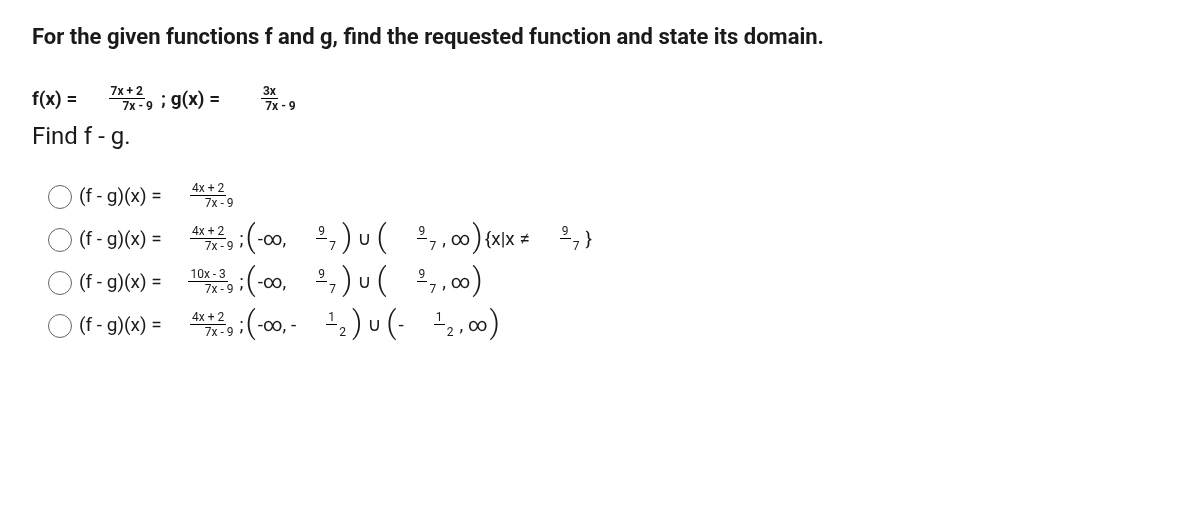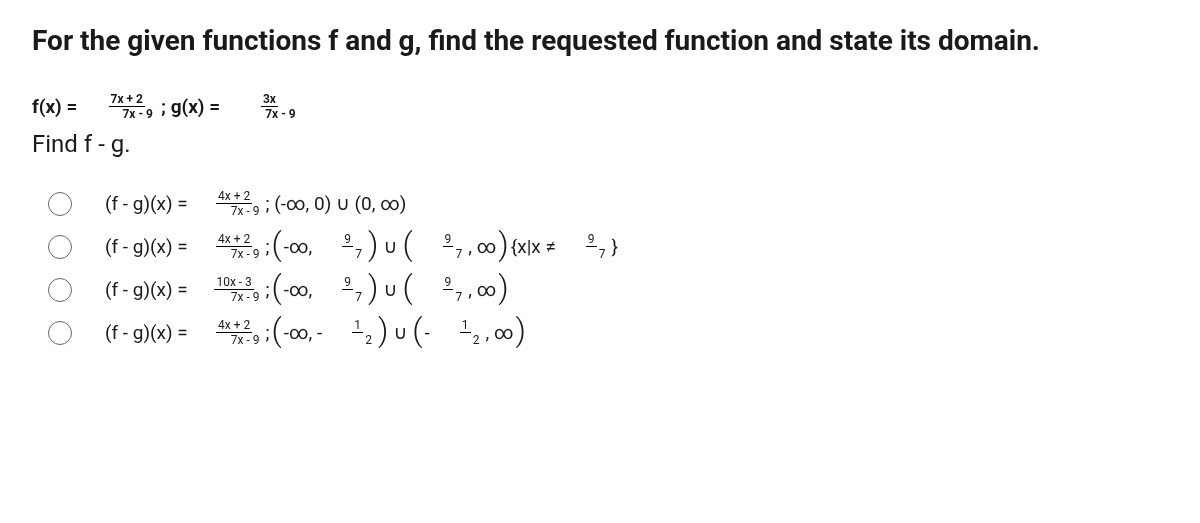--- a/index.html
+++ b/index.html
@@ -3,21 +3,21 @@
   <meta charset="utf-8">
   <style>
     body {
       font-family: -apple-system, BlinkMacSystemFont, "Segoe UI", Roboto, sans-serif;
       padding: 24px 32px;
       margin: 0;
       color: #1a1a1a;
       background: #fff;
     }
     .title {
-      font-size: 28px;
+      font-size: 22px;
       font-weight: 700;
       margin-bottom: 36px;
     }
     .definitions {
       font-size: 19px;
       font-weight: 700;
       margin-bottom: 10px;
       display: flex;
       align-items: center;
       gap: 4px;
@@ -27,22 +27,22 @@
       font-weight: 400;
       margin-bottom: 32px;
     }
     .options {
       display: flex;
       flex-direction: column;
       gap: 16px;
     }
     .option {
       display: flex;
-      align-items: center;
-      gap: 33px;
+      align-items: flex-end;
+      gap: 7px;
       padding-left: 16px;
     }
     .radio {
       width: 22px;
       height: 22px;
       border: 1.5px solid #666;
       border-radius: 50%;
       flex-shrink: 0;
       background: #fff;
     }
@@ -105,21 +105,20 @@
 <div class="options">
 
   <div class="option">
     <div class="radio"></div>
     <div class="math">
       <span>(f - g)(x) = </span>
       <span class="frac">
         <span class="num">4x + 2</span>
         <span class="den">7x - 9</span>
       </span>
-      <span>; (-∞, 0) ∪ (0, ∞)</span>
     </div>
   </div>
 
   <div class="option">
     <div class="radio"></div>
     <div class="math">
       <span>(f - g)(x) = </span>
       <span class="frac">
         <span class="num">4x + 2</span>
         <span class="den">7x - 9</span>

